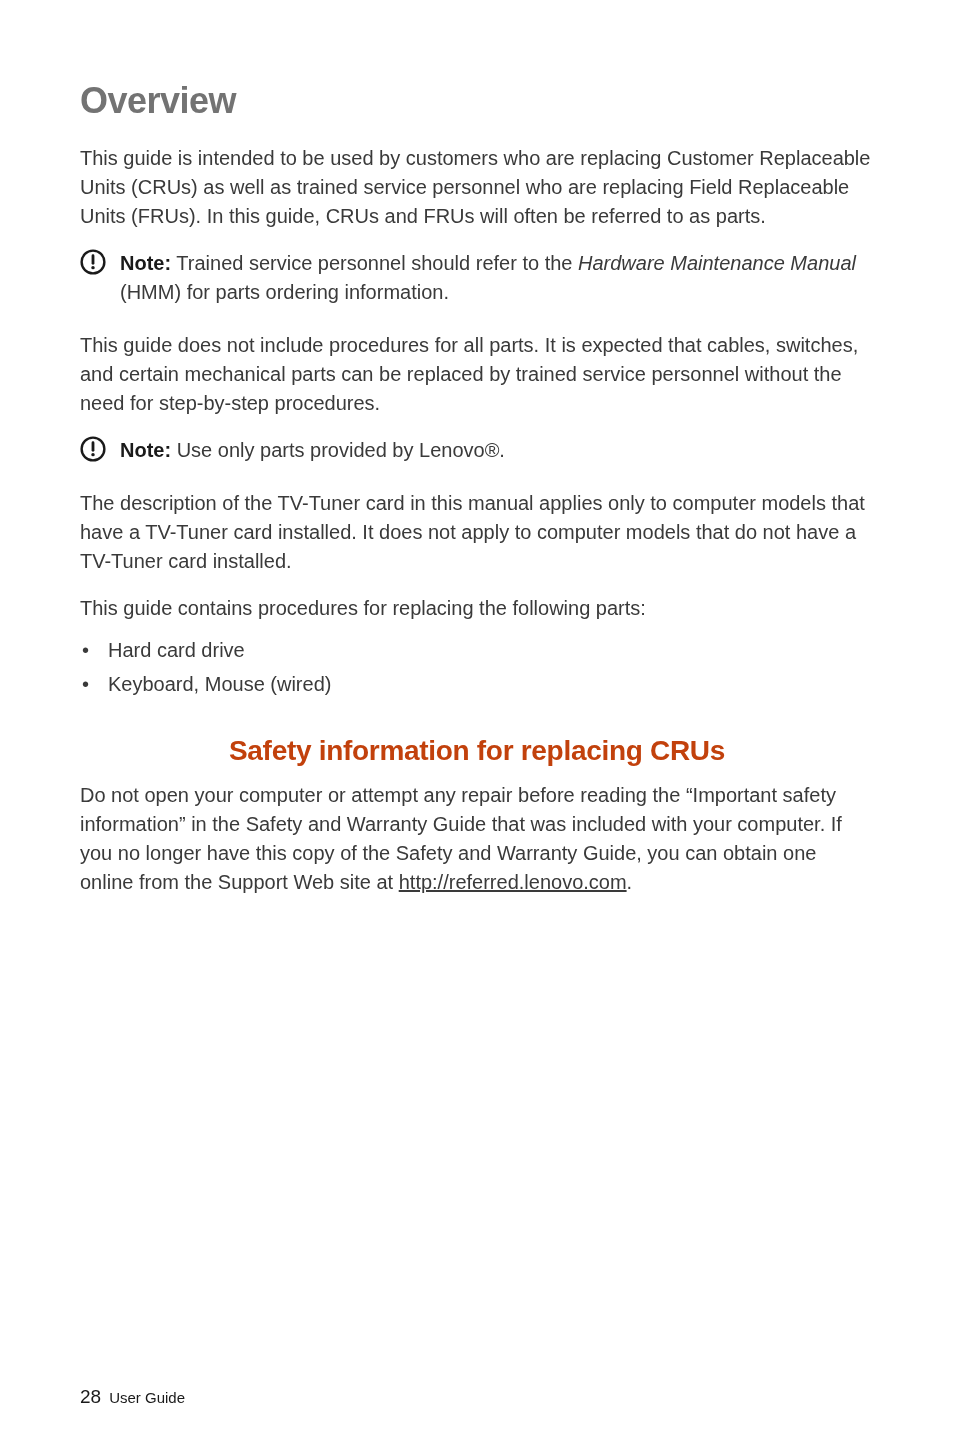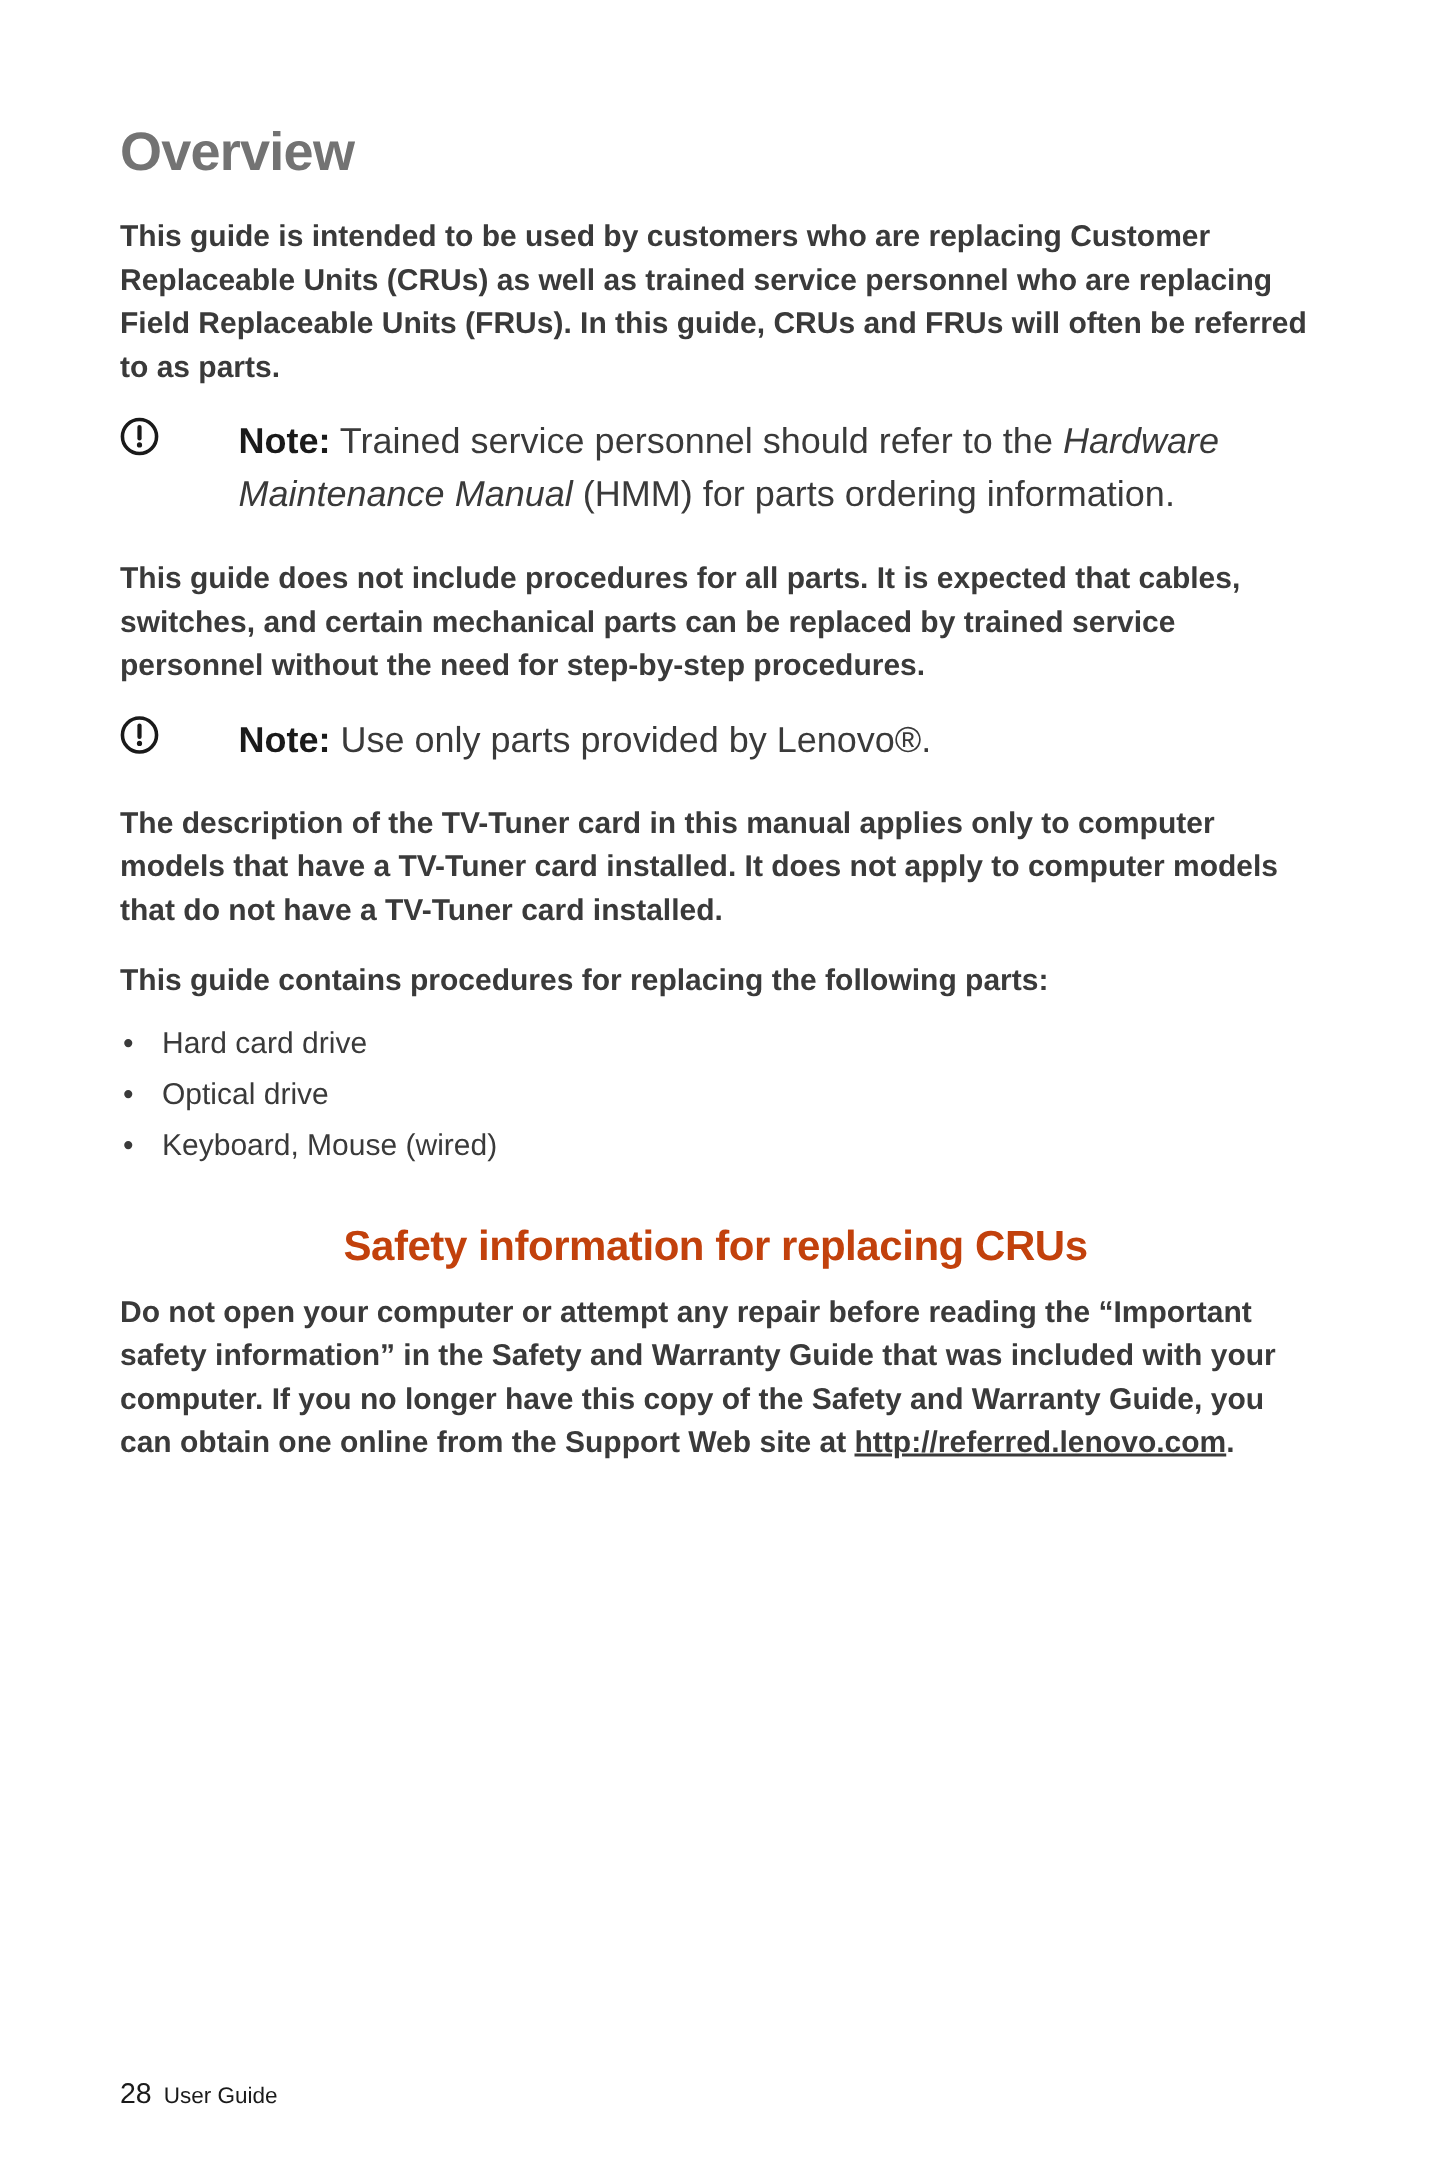--- a/index.html
+++ b/index.html
@@ -19,43 +19,42 @@
     h1.overview {
       font-size: 36px;
       font-weight: 700;
       color: #737373;
       margin-bottom: 22px;
       letter-spacing: -0.5px;
     }
     p.body {
       font-size: 20px;
       line-height: 1.45;
-      font-weight: 700;
+      font-weight: 400;
       color: #3a3a3a;
       margin-bottom: 18px;
     }
     .note-block {
       display: flex;
       align-items: flex-start;
       margin-bottom: 24px;
       margin-top: 6px;
     }
     .note-icon {
       flex: 0 0 auto;
       width: 26px;
       height: 26px;
       margin-right: 14px;
       margin-top: 0px;
     }
     .note-text {
-      font-size: 24px;
+      font-size: 20px;
       line-height: 1.45;
       font-weight: 300;
       color: #3a3a3a;
-      margin-left: 39px;
     }
     .note-label {
       font-weight: 600;
       color: #1a1a1a;
     }
     .italic {
       font-style: italic;
     }
     ul.parts-list {
       list-style: none;
@@ -140,21 +139,20 @@
     <span class="note-label">Note:</span><span> Use only parts provided by Lenovo®.</span>
   </div>
 </div>
 
 <p class="body">The description of the TV-Tuner card in this manual applies only to computer models that have a TV-Tuner card installed. It does not apply to computer models that do not have a TV-Tuner card installed.</p>
 
 <p class="body" style="margin-bottom:10px">This guide contains procedures for replacing the following parts:</p>
 
 <ul class="parts-list">
   <li>Hard card drive</li>
-  <li>Optical drive</li>
   <li>Keyboard, Mouse (wired)</li>
 </ul>
 
 <h2 class="subhead">Safety information for replacing CRUs</h2>
 
 <p class="body">
   <span>Do not open your computer or attempt any repair before reading the “Important safety information” in the Safety and Warranty Guide that was included with your computer. If you no longer have this copy of the Safety and Warranty Guide, you can obtain one online from the Support Web site at </span><span class="underline">http://referred.lenovo.com</span><span>.</span>
 </p>
 
 <div class="footer">

